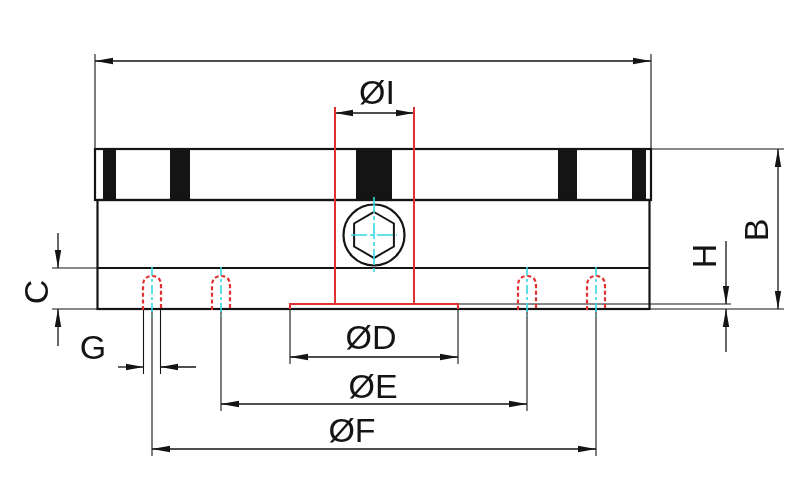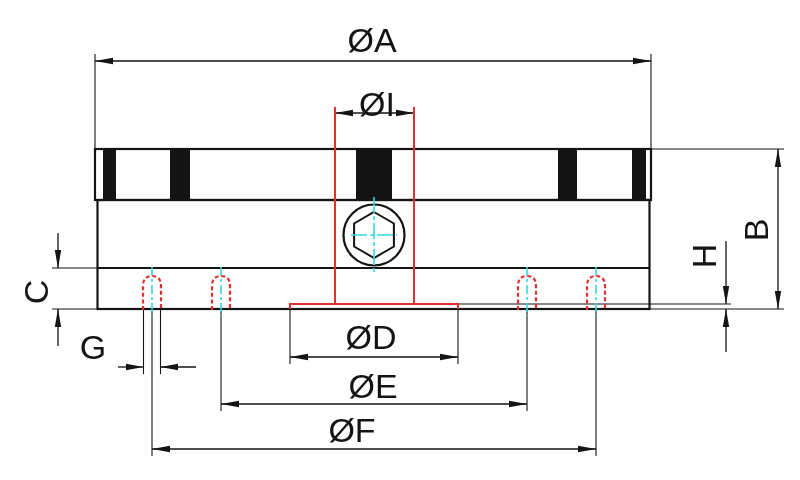--- a/index.html
+++ b/index.html
@@ -107,22 +107,21 @@
       <polyline points="290,309 290,304 458,304 458,309"></polyline>
       <g stroke-width="2.2" stroke-dasharray="4 2.6">
         <path d="M143,310 L143,286 Q143,276 152,276 Q161,276 161,286 L161,310"></path>
         <path d="M212,310 L212,286 Q212,276 221,276 Q230,276 230,286 L230,310"></path>
         <path d="M518,310 L518,286 Q518,276 527,276 Q536,276 536,286 L536,310"></path>
         <path d="M587,310 L587,286 Q587,276 596,276 Q605,276 605,286 L605,310"></path>
       </g>
     </g>
   </svg>
 
-  <div class="lbl" style="left:372px;top:40px">ØA</div>
-  <div class="lbl" style="left:377px;top:104px">ØI</div>
+  <div class="lbl" style="left:377px;top:92px">ØI</div>
   <div class="lbl rot" style="left:756px;top:230px">B</div>
   <div class="lbl rot" style="left:704px;top:256px">H</div>
   <div class="lbl rot" style="left:36px;top:292px">C</div>
   <div class="lbl" style="left:93px;top:347px">G</div>
   <div class="lbl" style="left:373px;top:386px">ØE</div>
   <div class="lbl" style="left:371px;top:337px">ØD</div>
   <div class="lbl" style="left:352px;top:430px">ØF</div>
 
 </div>
 

